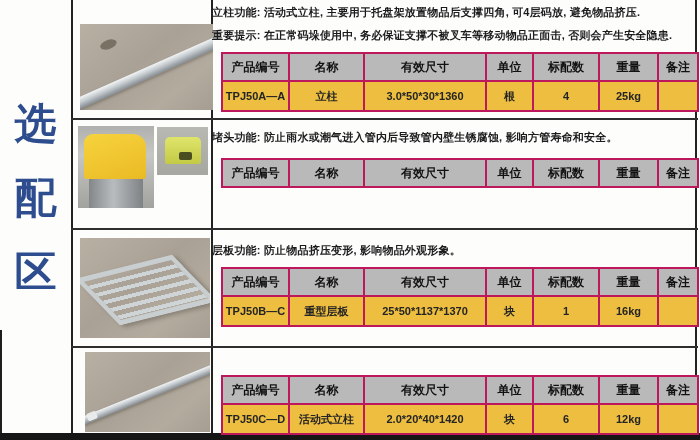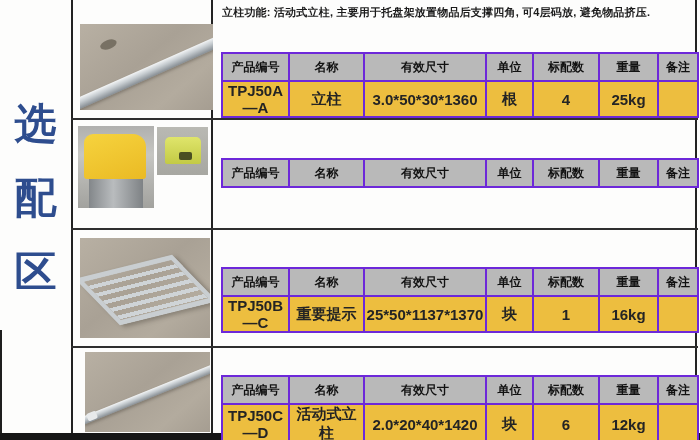--- a/index.html
+++ b/index.html
@@ -12,27 +12,27 @@
   .vline{position:absolute;top:0;width:2px;height:434px;background:#222;}
   .hline{position:absolute;left:71px;width:627px;height:2px;background:#2e2e2e;}
   .leftedge{position:absolute;left:0;top:330px;width:2px;height:104px;background:#1e1e1e;}
   .bottombar{position:absolute;left:0;top:433px;width:700px;height:7px;background:#161616;}
   
   .sidebar{position:absolute;left:0;top:0;width:71px;height:434px;
     display:flex;flex-direction:column;align-items:center;gap:32px;
     padding-top:103px;box-sizing:border-box;}
   .sidebar span{font-size:42px;font-weight:bold;color:#2e4d8e;line-height:1;}
   
-  .desc{position:absolute;left:222px;width:465px;font-size:11px;font-weight:bold;
+  .desc{position:absolute;left:212px;width:465px;font-size:11px;font-weight:bold;
     color:#1c1c1c;letter-spacing:.2px;white-space:nowrap;overflow:hidden;}
   
   table.spec{position:absolute;left:221px;width:476px;border-collapse:collapse;table-layout:fixed;}
-  table.spec td{border:2px solid #6d28d9;text-align:center;vertical-align:middle;padding:0;overflow:hidden;}
+  table.spec td{border:2px solid #be185d;text-align:center;vertical-align:middle;padding:0;overflow:hidden;}
   table.spec tr.hd td{background:#b9b9b9;height:26px;font-size:12px;font-weight:bold;color:#111;}
-  table.spec tr.dt td{background:#edbe3f;height:28px;font-size:15px;font-weight:bold;color:#242424;}
+  table.spec tr.dt td{background:#edbe3f;height:28px;font-size:11px;font-weight:bold;color:#242424;}
   
   .photo{position:absolute;overflow:hidden;
     background:linear-gradient(140deg,#b8b0a3,#a9a195 45%,#b3ab9e 75%,#a59d91);}
   #ph1{left:80px;top:24px;width:133px;height:86px;}
   #ph2a{left:78px;top:126px;width:76px;height:82px;
     background:linear-gradient(180deg,#b0b0ae,#c6c6c2 35%,#a2a29e);}
   #ph2b{left:157px;top:127px;width:51px;height:48px;
     background:linear-gradient(180deg,#b9b9b3,#a7a7a1);}
   #ph3{left:80px;top:238px;width:130px;height:100px;}
   #ph4{left:85px;top:352px;width:125px;height:80px;}
@@ -75,20 +75,21 @@
   <div class="hline" style="top:118px"></div>
   <div class="hline" style="top:228px"></div>
   <div class="hline" style="top:346px"></div>
   <div class="bottombar"></div>
 
   <div class="photo" id="ph1">
     <div class="smudge"></div>
     <div class="tube"></div>
   </div>
   <div class="desc" style="top:5px">立柱功能: 活动式立柱, 主要用于托盘架放置物品后支撑四角, 可4层码放, 避免物品挤压.</div>
+  <div class="desc" style="top:28px">重要提示: 在正常码垛使用中, 务必保证支撑不被叉车等移动物品正面击, 否则会产生安全隐患.</div>
   <table class="spec" style="top:52px">
     <colgroup>
         <col style="width:67px">
         <col style="width:75px">
         <col style="width:122px">
         <col style="width:47px">
         <col style="width:66px">
         <col style="width:59px">
         <col style="width:40px">
       </colgroup>
@@ -115,20 +116,21 @@
     </table>
 
   <div class="photo" id="ph2a">
     <div class="cap"></div>
     <div class="stem"></div>
   </div>
   <div class="photo" id="ph2b">
     <div class="minicap"></div>
     <div class="minihole"></div>
   </div>
+  <div class="desc" style="top:130px">堵头功能: 防止雨水或潮气进入管内后导致管内壁生锈腐蚀, 影响方管寿命和安全。</div>
   <table class="spec" style="top:158px">
     <colgroup>
         <col style="width:67px">
         <col style="width:75px">
         <col style="width:122px">
         <col style="width:47px">
         <col style="width:66px">
         <col style="width:59px">
         <col style="width:40px">
       </colgroup>
@@ -141,20 +143,21 @@
       <td>标配数</td>
       <td>重量</td>
       <td>备注</td>
     </tr>
   </tbody>
     </table>
 
   <div class="photo" id="ph3">
     <div class="grid"></div>
   </div>
+  <div class="desc" style="top:243px">层板功能: 防止物品挤压变形, 影响物品外观形象。</div>
   <table class="spec" style="top:267px">
     <colgroup>
         <col style="width:67px">
         <col style="width:75px">
         <col style="width:122px">
         <col style="width:47px">
         <col style="width:66px">
         <col style="width:59px">
         <col style="width:40px">
       </colgroup>
@@ -163,21 +166,21 @@
       <td>产品编号</td>
       <td>名称</td>
       <td>有效尺寸</td>
       <td>单位</td>
       <td>标配数</td>
       <td>重量</td>
       <td>备注</td>
     </tr>
     <tr class="dt">
       <td>TPJ50B—C</td>
-      <td>重要提示</td>
+      <td>重型层板</td>
       <td>25*50*1137*1370</td>
       <td>块</td>
       <td>1</td>
       <td>16kg</td>
       <td></td>
     </tr>
   </tbody>
     </table>
 
   <div class="photo" id="ph4">

